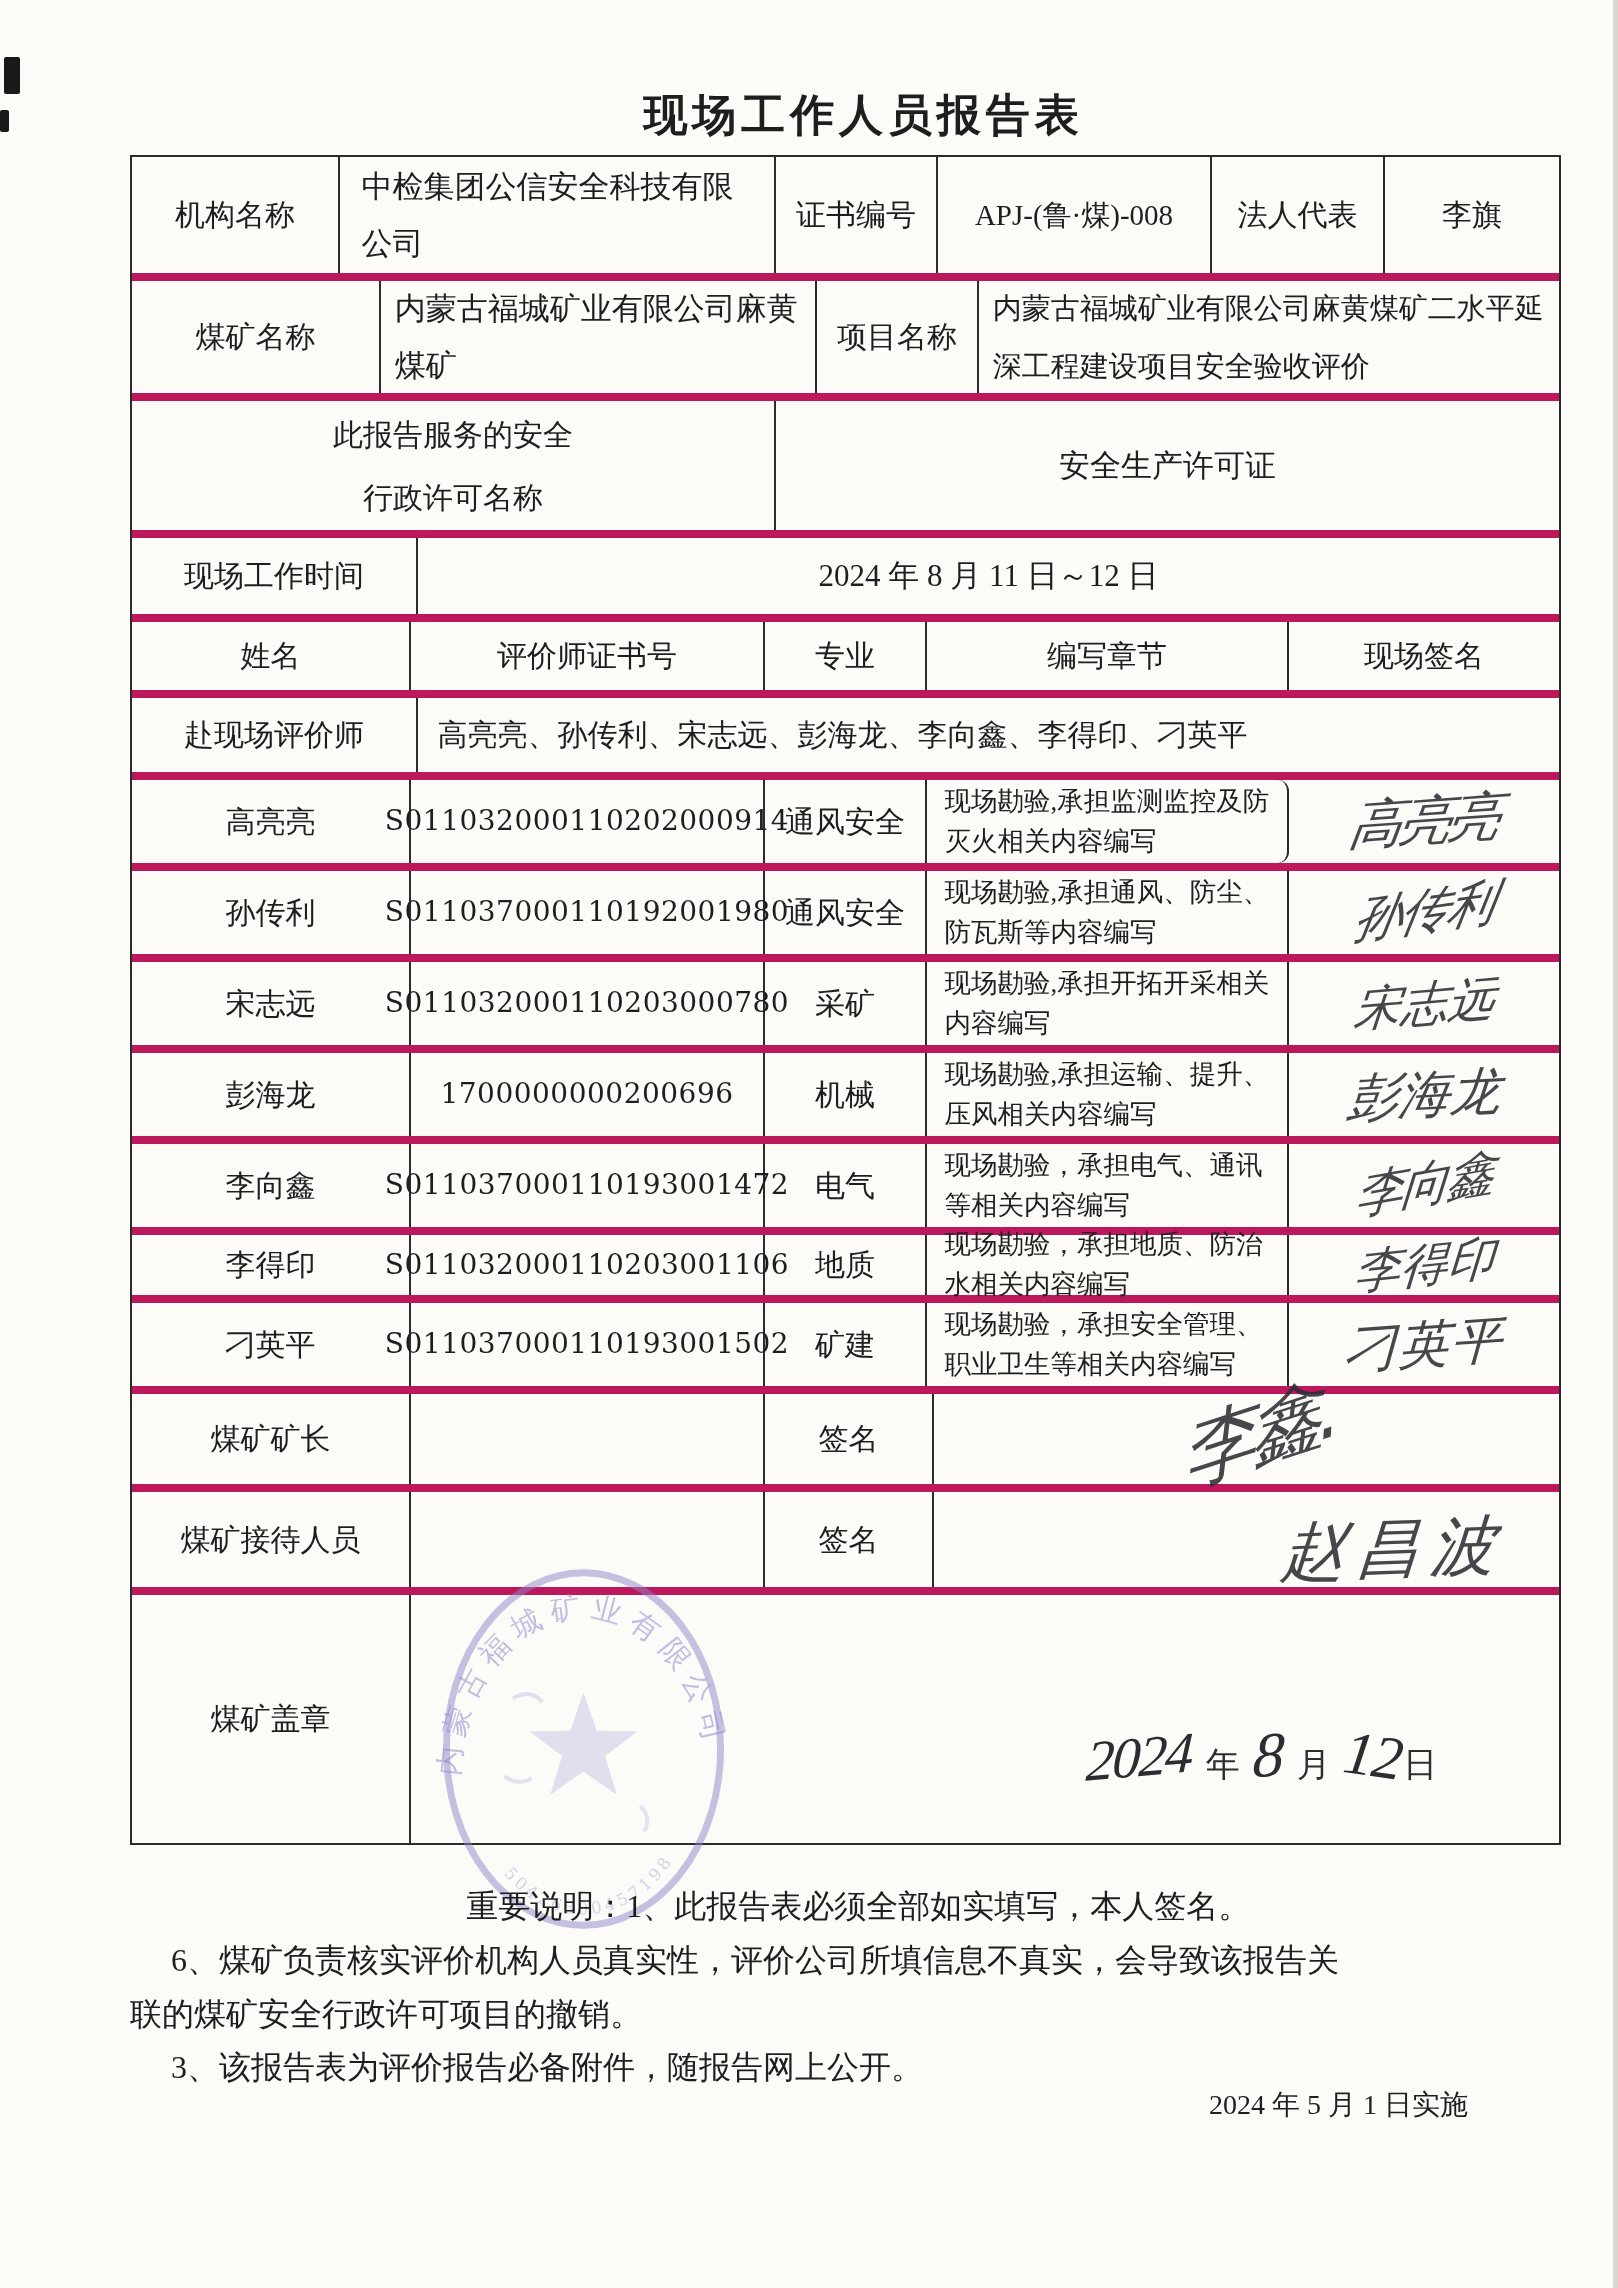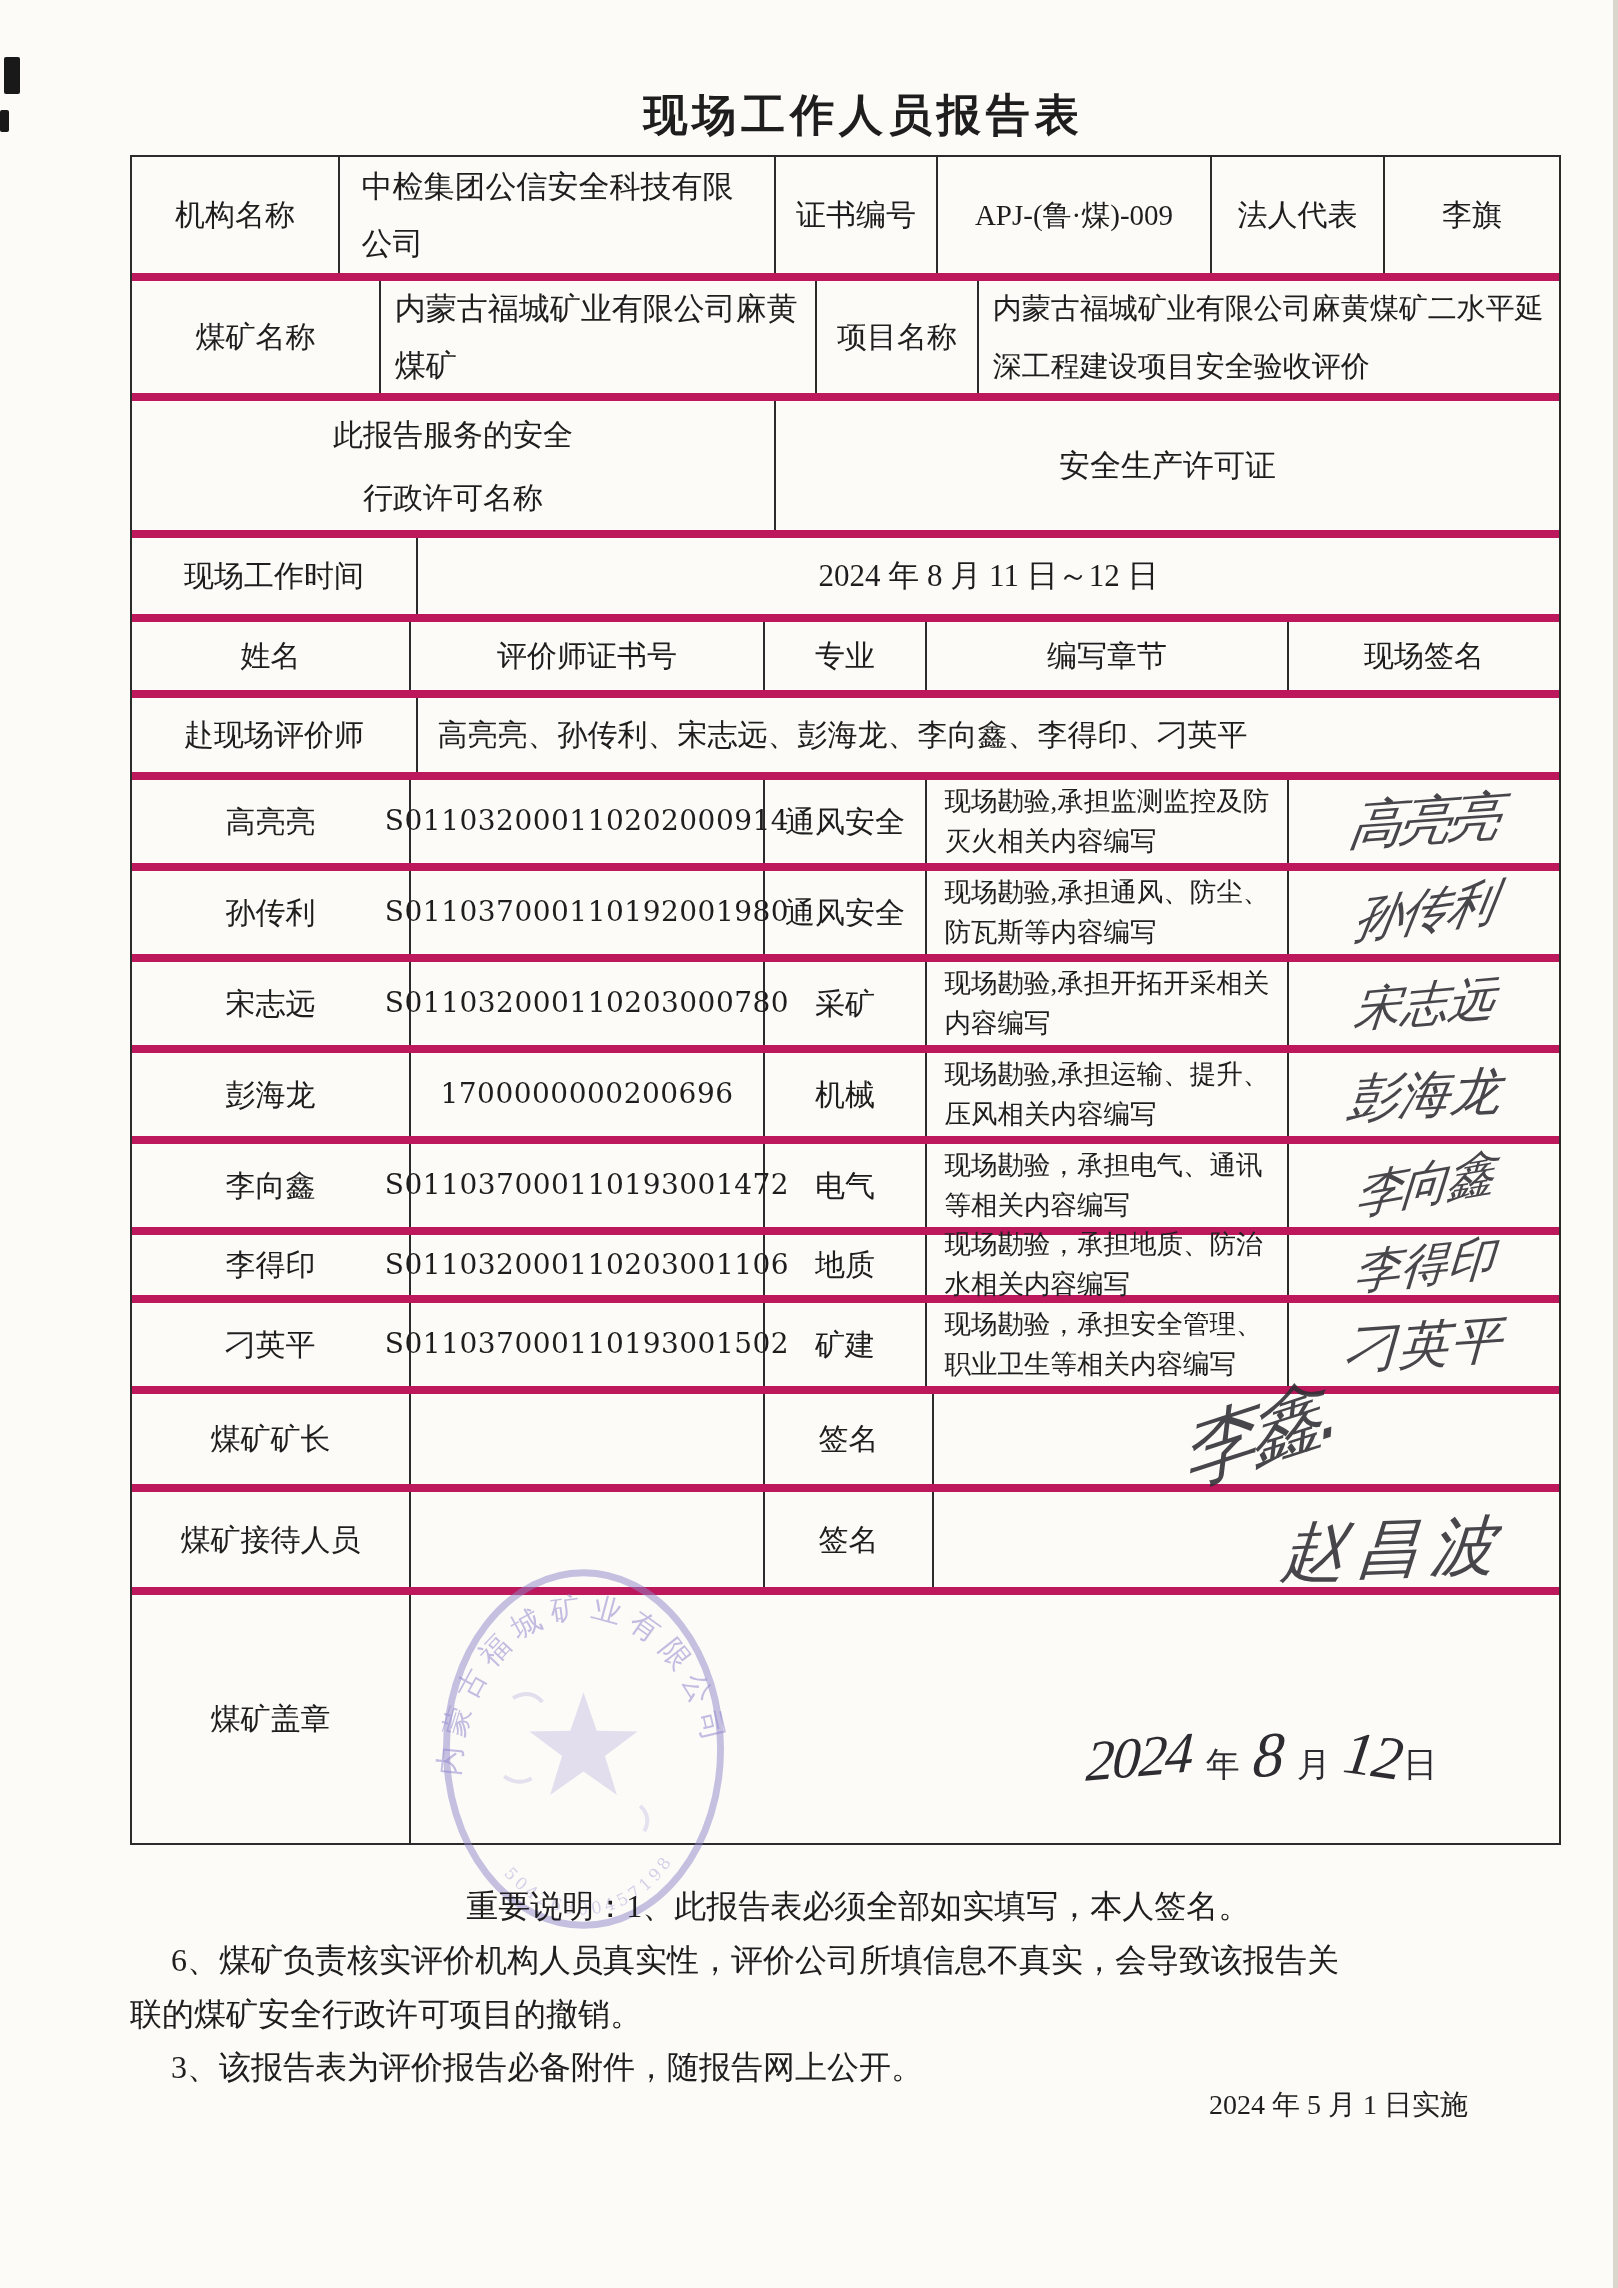--- a/index.html
+++ b/index.html
@@ -66,21 +66,21 @@
   <div class="edge-shade"></div>
 
   <div class="doc-title">现场工作人员报告表</div>
 
   <div class="tbl">
 
     <div class="r" style="height:124px;">
       <div class="c" style="width:208px;">机构名称</div>
       <div class="c left" style="width:436px; font-size:31px; padding:0 21.6px; line-height:1.85;">中检集团公信安全科技有限公司</div>
       <div class="c" style="width:162px;">证书编号</div>
-      <div class="c" style="width:274px; font-size:29px;">APJ-(鲁·煤)-009</div>
+      <div class="c" style="width:274px; font-size:29px;">APJ-(鲁·煤)-008</div>
       <div class="c" style="width:173px;">法人代表</div>
       <div class="c flex1">李旗</div>
     </div>
 
     <div class="r" style="height:120px;">
       <div class="c" style="width:249px;">煤矿名称</div>
       <div class="c left" style="width:436px; font-size:31px; padding:0 13.7px; line-height:1.85;">内蒙古福城矿业有限公司麻黄煤矿</div>
       <div class="c" style="width:162px;">项目名称</div>
       <div class="c left flex1" style="font-size:29px; padding:0 13.7px; line-height:2.0;">内蒙古福城矿业有限公司麻黄煤矿二水平延深工程建设项目安全验收评价</div>
     </div>
@@ -110,21 +110,21 @@
 
     <div class="r" style="height:82px;">
       <div class="c" style="width:286px;">赴现场评价师</div>
       <div class="c left flex1" style="padding-left:19.6px; font-size:30px;">高亮亮、孙传利、宋志远、彭海龙、李向鑫、李得印、刁英平</div>
     </div>
 
     <div class="r" style="height:91px;">
       <div class="c" style="width:279px;">高亮亮</div>
       <div class="c cert-num" style="width:354px;">S011032000110202000914</div>
       <div class="c" style="width:162px;">通风安全</div>
-      <div class="c left chapter" style="width:362px;">现场勘验,承担监测监控及防灭火相关内容编写</div>
+      <div class="c left chapter" style="width:362px;border-radius:11px;">现场勘验,承担监测监控及防灭火相关内容编写</div>
       <div class="c flex1">
         <span class="sig" style="font-size:53px; transform:rotate(-4deg) skewX(-12deg); letter-spacing:-3.9px;">高亮亮</span>
       </div>
     </div>
 
     <div class="r" style="height:91px;">
       <div class="c" style="width:279px;">孙传利</div>
       <div class="c cert-num" style="width:354px;">S011037000110192001980</div>
       <div class="c" style="width:162px;">通风安全</div>
       <div class="c left chapter" style="width:362px;">现场勘验,承担通风、防尘、防瓦斯等内容编写</div>

